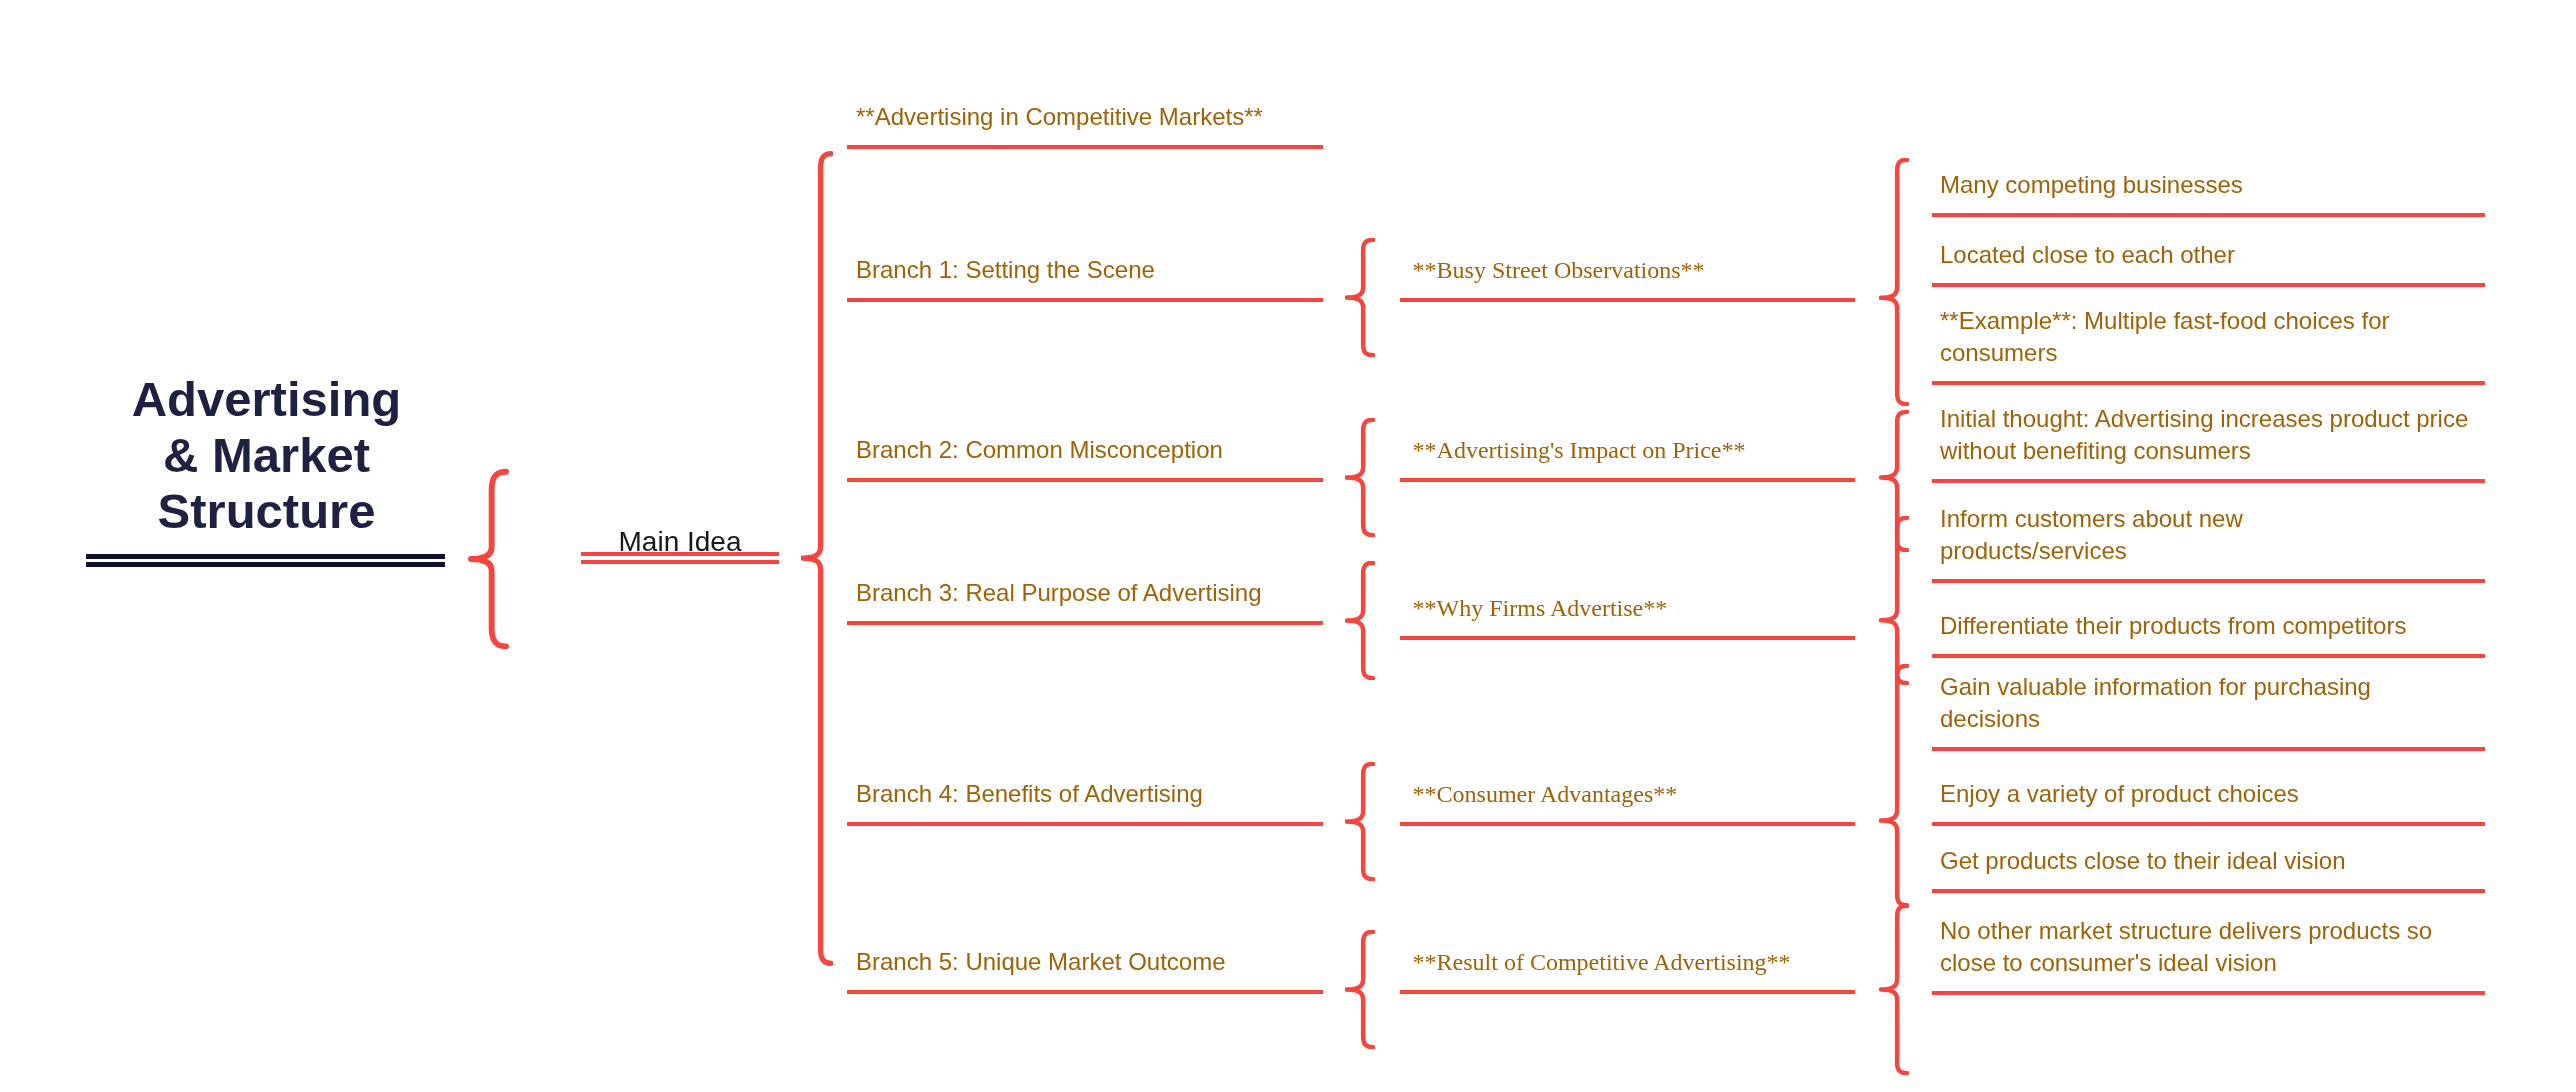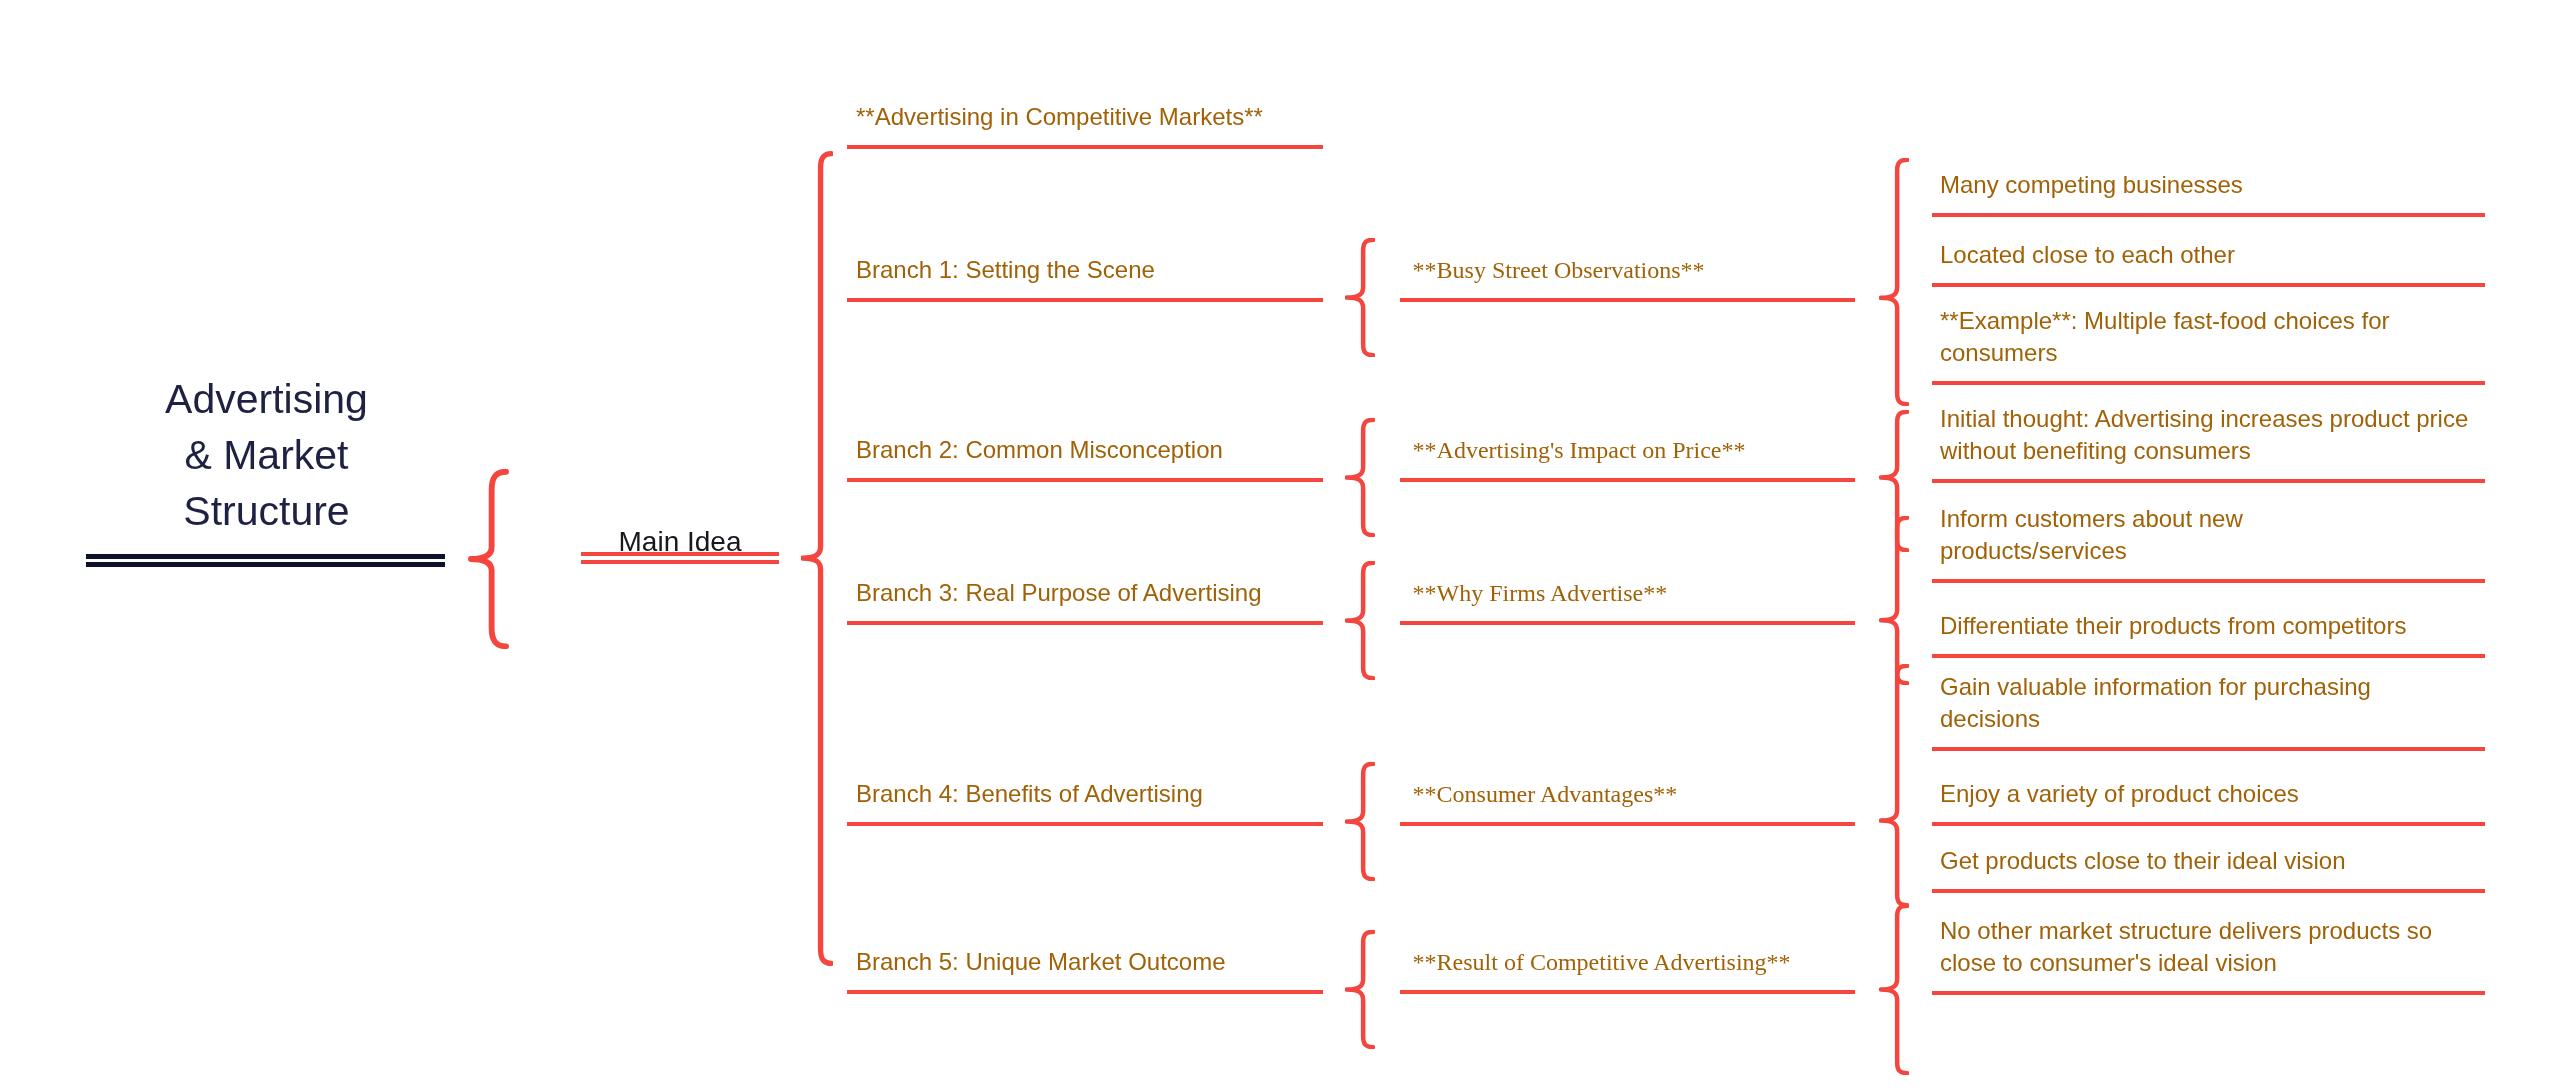--- a/index.html
+++ b/index.html
@@ -9,21 +9,21 @@
   
   .node{position:absolute;box-sizing:border-box;border-bottom:4.5px solid #f4453e;
         padding:0 3.6px 11.7px 9px;color:#a16207;font-size:24px;line-height:32px;}
   .node span{display:inline-block;}
   .c1{left:847px;width:476px;}
   .c2{left:1400px;width:455px;padding-left:12.6px;font-family:Liberation Serif, serif;}
   .c3{left:1932px;width:553px;padding-left:8px;}
 
   
   .root-title{position:absolute;left:86px;top:371px;width:361px;text-align:center;
-              color:#1e2142;font-size:41px;line-height:56px;font-weight:normal;}
+              color:#1e2142;font-size:49px;line-height:56px;font-weight:bold;}
   .dbl-navy{position:absolute;left:86px;top:554px;width:359px;height:12.6px;box-sizing:border-box;
             border-top:5.4px solid #0e102c;border-bottom:5.4px solid #0e102c;}
   .main-idea{position:absolute;left:581px;top:509px;width:198px;text-align:center;
              color:#17171f;font-size:28px;line-height:34px;margin-top:16px;}
   .dbl-red{position:absolute;left:581px;top:552px;width:198px;height:11.7px;box-sizing:border-box;
            border-top:4.5px solid #f4453e;border-bottom:4.5px solid #f4453e;}
 
   
   .brace{position:absolute;}
   .brace path{fill:none;stroke:#f4453e;stroke-linecap:round;stroke-linejoin:round;}
@@ -87,21 +87,21 @@
   <svg class="brace" style="left:1345px;top:930px;" width="30" height="119" viewBox="0 0 33 132">
     <path d="M31,2 C23,2 20,5 20,14 V54 C20,62 16,66 2,66 C16,66 20,70 20,78 V118 C20,127 23,130 31,130" stroke-width="5"></path>
   </svg>
 
   <div class="node c2" style="top:254px">
     <span>**Busy Street Observations**</span>
   </div>
   <div class="node c2" style="top:434px">
     <span>**Advertising's Impact on Price**</span>
   </div>
-  <div class="node c2" style="top:577px">
+  <div class="node c2" style="top:592px">
     <span>**Why Firms Advertise**</span>
   </div>
   <div class="node c2" style="top:778px">
     <span>**Consumer Advantages**</span>
   </div>
   <div class="node c2" style="top:946px">
     <span>**Result of Competitive Advertising**</span>
   </div>
 
   <svg class="brace" style="left:1879px;top:158px;" width="30" height="248" viewBox="0 0 33 275">

